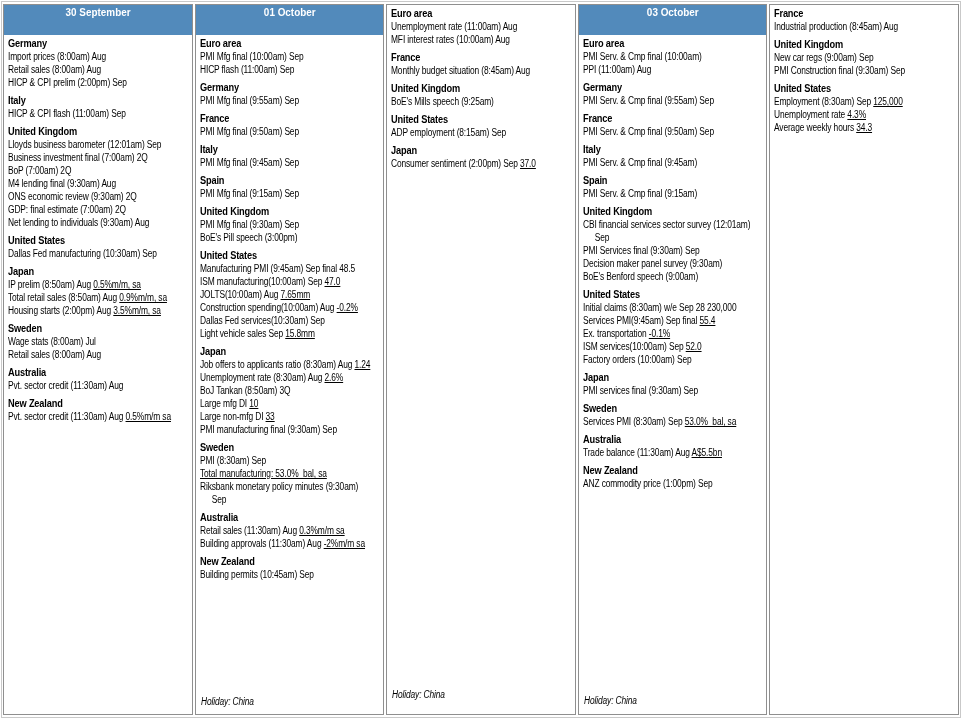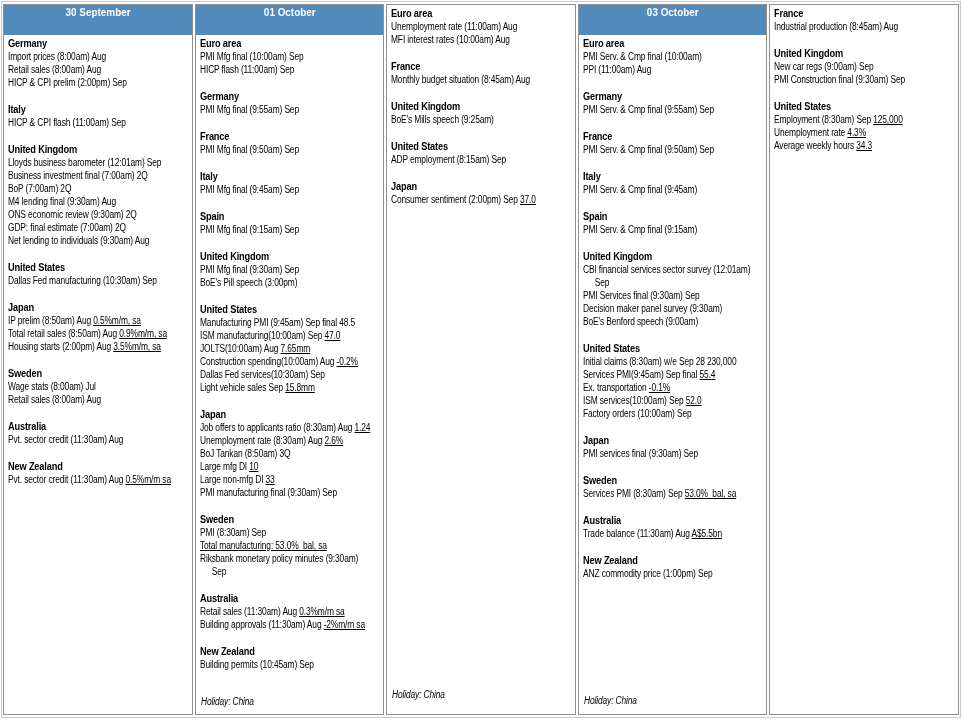--- a/index.html
+++ b/index.html
@@ -5,21 +5,21 @@
   html,body{margin:0;padding:0;background:#ffffff;}
   body{width:962px;height:720px;position:relative;overflow:hidden;
        font-family:"Liberation Sans","DejaVu Sans",sans-serif;color:#000;}
   .frame{position:absolute;left:1px;top:1px;right:1px;bottom:2px;border:1px solid #c9c9c9;}
   .calendar{position:absolute;left:3px;top:4px;right:3px;bottom:5px;display:flex;gap:2px;}
   .column{flex:1 1 0;border:1px solid #8f8f8f;background:#fff;position:relative;min-width:0;}
   .col-header{height:30px;line-height:15px;background:var(--accent,#528ABB);color:#fff;
               font-weight:bold;font-size:11px;text-align:center;}
   .col-header span{display:inline-block;transform:scaleX(0.9);}
   .col-content{padding:0 4px 0 4px;}
-  .section{margin-top:14px;}
+  .section{margin-top:5px;}
   .section:first-child{margin-top:2px;}
   .narrow{transform:scaleX(0.84);transform-origin:0 0;width:119%;}
   .country{font-size:11px;font-weight:bold;line-height:13px;letter-spacing:-0.2px;}
   .item{font-size:10px;line-height:13px;letter-spacing:-0.15px;white-space:pre-wrap;
         padding-left:14px;text-indent:-14px;}
   .item u{text-decoration:underline;text-underline-offset:1px;}
   .holiday{position:absolute;left:5px;bottom:7px;font-size:10px;font-style:italic;letter-spacing:-0.15px;}
   .column:nth-child(3) .holiday{bottom:14px;}
   .column:nth-child(4) .holiday{bottom:8px;}
 </style>

